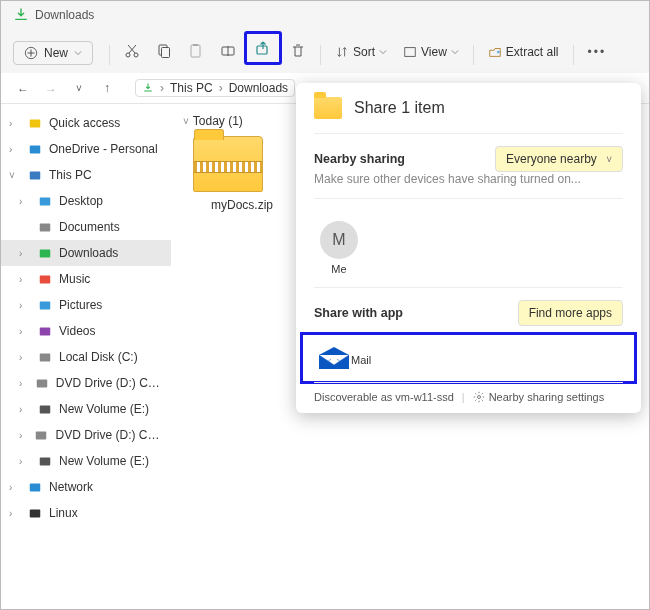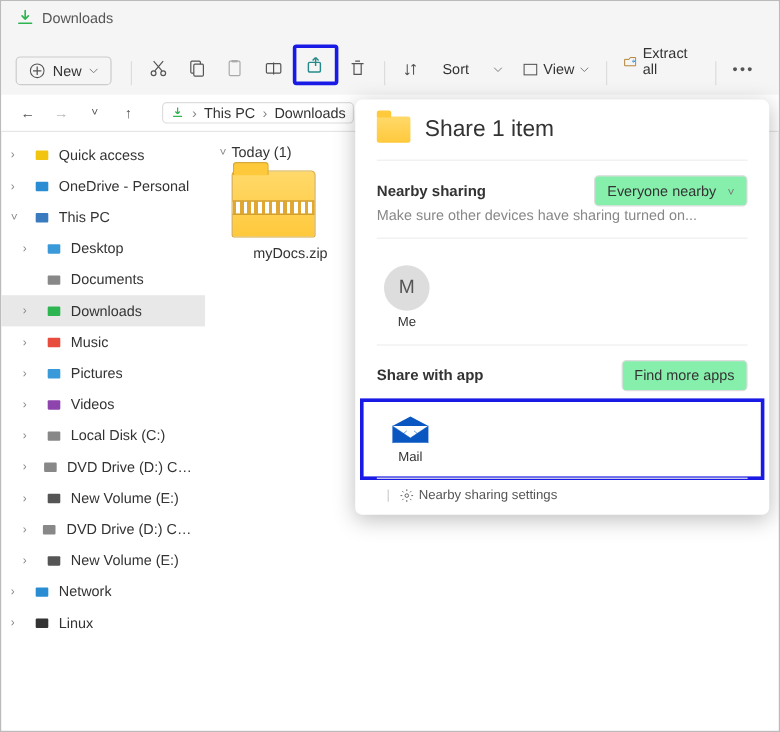--- a/index.html
+++ b/index.html
@@ -21,32 +21,32 @@
   .side-item.active { background: #e8e8e8; }
   .chev { width: 12px; color: #888; font-size: 10px; }
   .icon { width: 16px; height: 16px; display: flex; align-items: center; justify-content: center; flex-shrink: 0; }
   .content { flex: 1; padding: 10px 12px; position: relative; }
   .group-header { display: flex; align-items: center; gap: 4px; margin-bottom: 8px; }
   .file-tile { width: 90px; text-align: right; cursor: pointer; }
   .zip-icon { width: 70px; height: 56px; background: linear-gradient(#ffd96a,#ffc93c); border-radius: 4px 4px 2px 2px; position: relative; margin: 0 auto 6px auto; border: 1px solid #d8a93a; }
   .zip-icon::before { content: ""; position: absolute; left: 0; top: -8px; width: 28px; height: 10px; background: #ffc93c; border-radius: 3px 3px 0 0; border: 1px solid #d8a93a; border-bottom: none; }
   .zip-icon::after { content: ""; position: absolute; left: 0; right: 0; top: 24px; height: 10px; background: repeating-linear-gradient(90deg,#e0a832 0 3px,#fff 3px 6px); border-top: 1px solid #c8932a; border-bottom: 1px solid #c8932a; }
   .share-panel { position: absolute; right: 8px; top: 82px; width: 345px; background: #fff; border-radius: 6px; box-shadow: 0 4px 18px rgba(0,0,0,0.25); padding: 14px 18px 10px 18px; }
-  .share-header { display: flex; align-items: center; gap: 12px; font-size: 19px; margin-bottom: 14px; }
+  .share-header { display: flex; align-items: center; gap: 12px; font-size: 16px; margin-bottom: 14px; }
   .share-section { padding: 12px 0; border-top: 1px solid #eee; }
   .share-section:first-of-type { border-top: none; }
   .share-row { display: flex; justify-content: space-between; align-items: center; }
   .share-label { font-weight: 600; font-size: 12.5px; }
-  .share-select, .share-btn { border: 1px solid #ddd; border-radius: 4px; background: #86efac; padding: 5px 10px; font-size: 12px; cursor: pointer; }
+  .share-select, .share-btn { border: 1px solid #ddd; border-radius: 4px; background: #fef9c3; padding: 5px 10px; font-size: 12px; cursor: pointer; }
   .share-hint { color: #888; font-size: 12px; }
   .contact { display: flex; flex-direction: column; align-items: center; width: 50px; margin-top: 10px; }
   .avatar { width: 38px; height: 38px; border-radius: 50%; background: #ddd; display: flex; align-items: center; justify-content: center; font-size: 16px; color: #555; }
   .avatar-label { font-size: 11px; margin-top: 4px; }
   .app-row-highlight { border: 3px solid #1a1ae6; margin: 6px -14px -2px -14px; padding: 10px 14px; }
-  .app-tile { display: flex; flex-direction: column; align-items: center; width: 50px; cursor: pointer; }
+  .app-tile { display: flex; flex-direction: row; align-items: center; width: 50px; cursor: pointer; }
   .mail-icon { width: 34px; height: 26px; position: relative; }
   .share-footer { border-top: 1px solid #eee; padding-top: 8px; display: flex; align-items: center; font-size: 11px; color: #555; }
   .footer-sep { margin: 0 8px; color: #ccc; }
   .folder-mini { width: 28px; height: 22px; background: linear-gradient(#ffd96a,#ffc93c); border-radius: 2px; position: relative; }
   .folder-mini::before { content:""; position:absolute; left:0; top:-5px; width:12px; height:6px; background:#ffc93c; border-radius:2px 2px 0 0; }
 </style>
 </head>
 <body>
 
 <div class="header">
@@ -100,21 +100,21 @@
           <rect x="2" y="6" width="10" height="8" rx="1" fill="none" stroke="#248a8a" stroke-width="1.2"></rect>
           <path d="M8 9V2m0 0l-2.5 2.5M8 2l2.5 2.5" stroke="#248a8a" stroke-width="1.2" fill="none"></path>
         </svg>
       </div>
     <div class="tool-btn">
         <svg width="16" height="16" viewBox="0 0 16 16">
           <path d="M3 4h10M5 4v9h6V4M6 2h4" stroke="#555" fill="none"></path>
         </svg>
       </div>
     <div class="sep"></div>
-    <div class="tool-btn" style="gap:20px">
+    <div class="tool-btn" style="gap:4px">
       <svg width="14" height="14" viewBox="0 0 16 16">
           <path d="M5 3v10m0 0l-2-2m2 2l2-2M11 13V3m0 0l-2 2m2-2l2 2" stroke="#555" fill="none"></path>
         </svg>
       <span>Sort</span>
       <svg width="8" height="8" viewBox="0 0 10 10">
           <path d="M1 3l4 4 4-4" stroke="#777" fill="none"></path>
         </svg>
     </div>
     <div class="tool-btn" style="gap:4px">
       <svg width="14" height="14" viewBox="0 0 16 16">
@@ -350,20 +350,21 @@
               <path d="M2 10 L17 20 L32 10" fill="#fff" stroke="#0a57c2" stroke-width="0.5"></path>
               <path d="M2 24 L14 14 M32 24 L20 14" stroke="#0a57c2" stroke-width="0.5"></path>
             </svg>
         </div>
         <div style="font-size:11px;margin-top:4px">Mail</div>
       </div>
     </div>
   </div>
 
   <div class="share-footer">
+    <span>Discoverable as vm-w11-ssd</span>
     <span class="footer-sep">|</span>
     <svg width="12" height="12" viewBox="0 0 16 16" style="margin-right:4px">
         <circle cx="8" cy="8" r="2" fill="none" stroke="#555"></circle>
         <path d="M8 1v2M8 13v2M1 8h2M13 8h2M3 3l1.4 1.4M11.6 11.6L13 13M3 13l1.4-1.4M11.6 4.4L13 3" stroke="#555"></path>
       </svg>
     <span style="cursor:pointer">Nearby sharing settings</span>
   </div>
 </div>
 
 </body></html>

